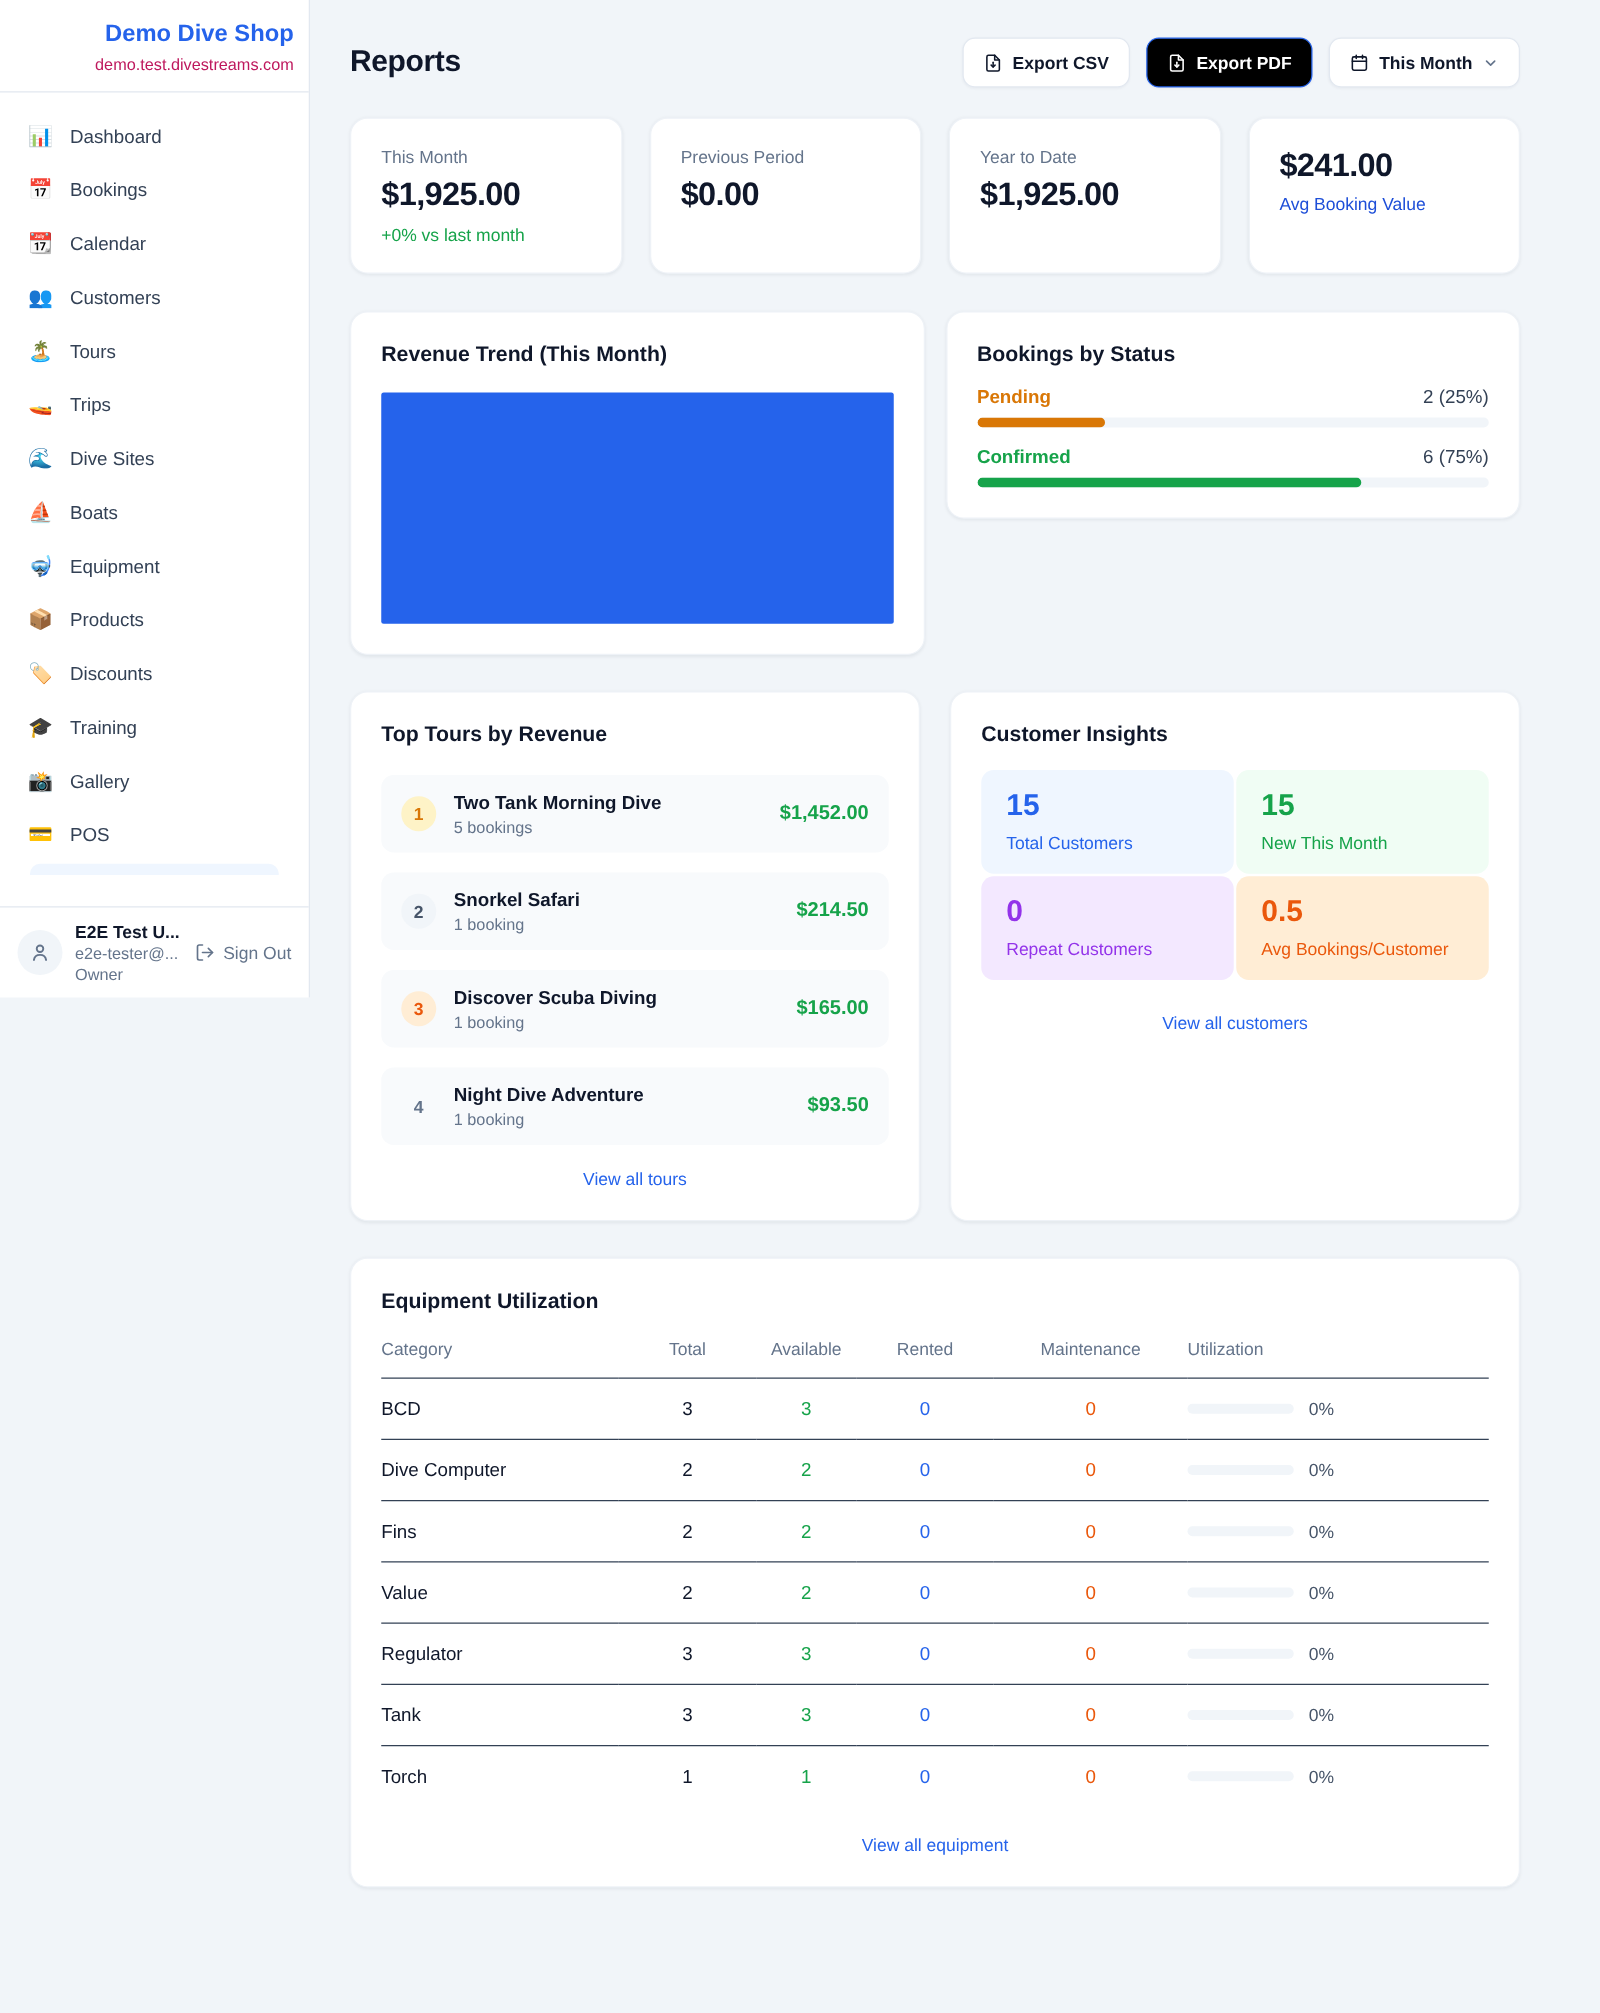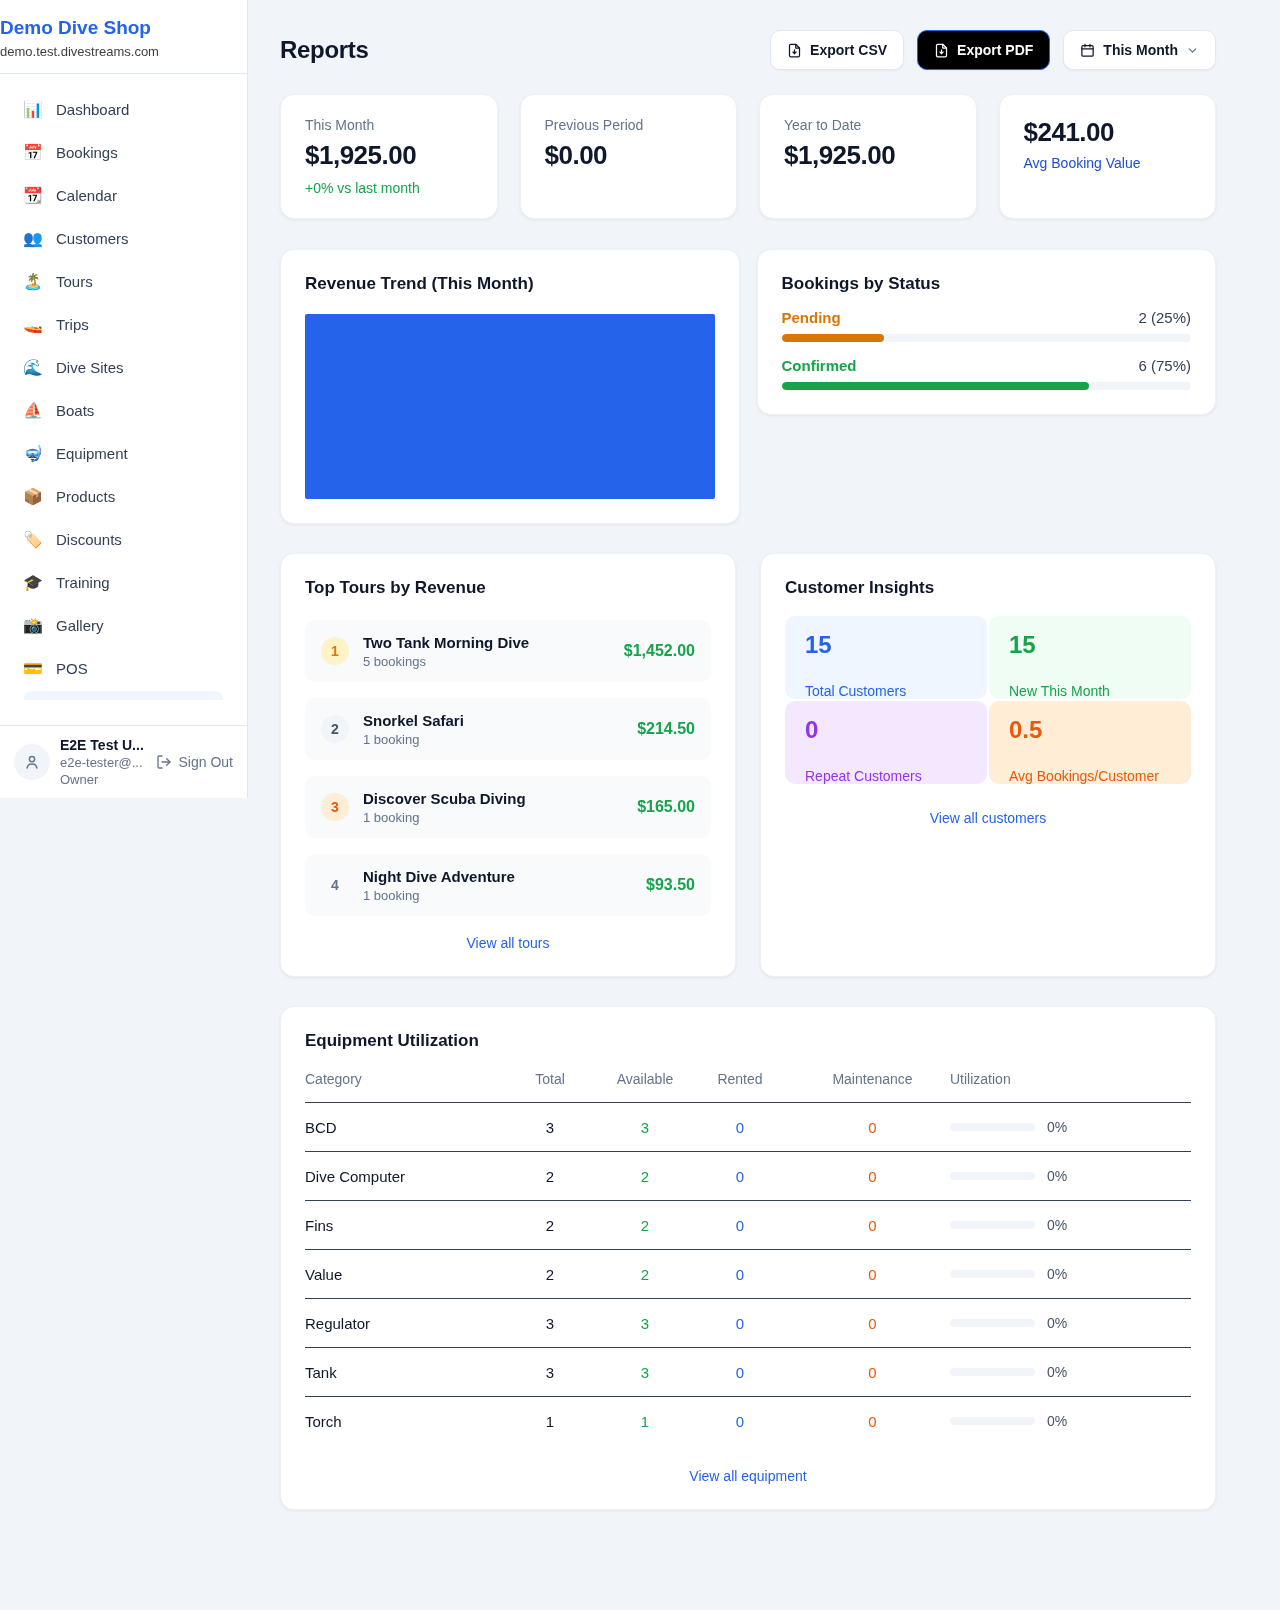--- a/index.html
+++ b/index.html
@@ -11,23 +11,23 @@
     overflow:hidden;
   }
   .app{display:flex;align-items:flex-start;}
 
   
   .sidebar{
     width:248px;min-width:248px;height:798px;
     background:#fff;border-right:1px solid #e2e8f0;
     display:flex;flex-direction:column;box-sizing:border-box;
   }
-  .sb-header{padding:15px 0 14px;border-bottom:1px solid #e2e8f0;}
+  .sb-header{padding:15px 12px 14px;border-bottom:1px solid #e2e8f0;text-align:right;}
   .sb-title{color:#2563eb;font-size:19px;font-weight:bold;margin:2px 0 5px;}
-  .sb-domain{color:#404040;font-size:13px;}
+  .sb-domain{color:#be185d;font-size:13px;}
   .nav{padding:14px 12px 0;flex:1;overflow:hidden;}
   .nav-item{display:flex;align-items:center;gap:12px;height:42px;padding:0 10px;
     border-radius:8px;font-size:15px;color:#334155;cursor:pointer;margin-bottom:1px;}
   .nav-icon{width:22px;font-size:16px;text-align:center;flex:none;}
   .active-sliver{height:9px;margin:2px 12px 0;background:#eff6ff;border-radius:8px 8px 0 0;}
   .user{border-top:1px solid #e2e8f0;padding:11px 14px;display:flex;gap:10px;align-items:center;}
   .avatar{width:36px;height:36px;border-radius:50%;background:#f1f5f9;
     display:flex;align-items:center;justify-content:center;color:#64748b;flex:none;}
   .user-info{flex:1;min-width:0;}
   .user-name{font-weight:bold;font-size:14px;white-space:nowrap;}
@@ -85,21 +85,21 @@
   .view-all{display:block;text-align:center;color:#2563eb;font-size:14px;margin-top:18px;
     cursor:pointer;background:none;border:none;font-family:inherit;width:100%;}
 
   .insight-grid{display:grid;grid-template-columns:1fr 1fr;gap:2px;margin-top:18px;}
   .insight-tile{border-radius:10px;padding:15px 20px;height:83px;box-sizing:border-box;}
   .theme-blue{background:#eff6ff;color:#2563eb;}
   .theme-green{background:#f0fdf4;color:#16a34a;}
   .theme-purple{background:#f3e8ff;color:#9333ea;}
   .theme-orange{background:#ffedd5;color:#ea580c;}
   .insight-value{font-size:24px;font-weight:800;}
-  .insight-label{font-size:14px;margin-top:24px;}
+  .insight-label{font-size:14px;margin-top:7px;}
   .insights-link{margin-top:25px;}
 
   .equip-card{margin-bottom:0;}
   .equip-table{width:100%;border-collapse:collapse;margin-top:10px;}
   .equip-table th{font-size:14px;color:#64748b;font-weight:normal;padding:10px 0 15px;
     border-bottom:1px solid #334155;}
   .equip-table td{font-size:15px;height:48px;padding:0;border-bottom:1px solid #334155;}
   .equip-table tr:last-child td{border-bottom:none;}
   .cat{text-align:left;}
   .num{text-align:center;}

